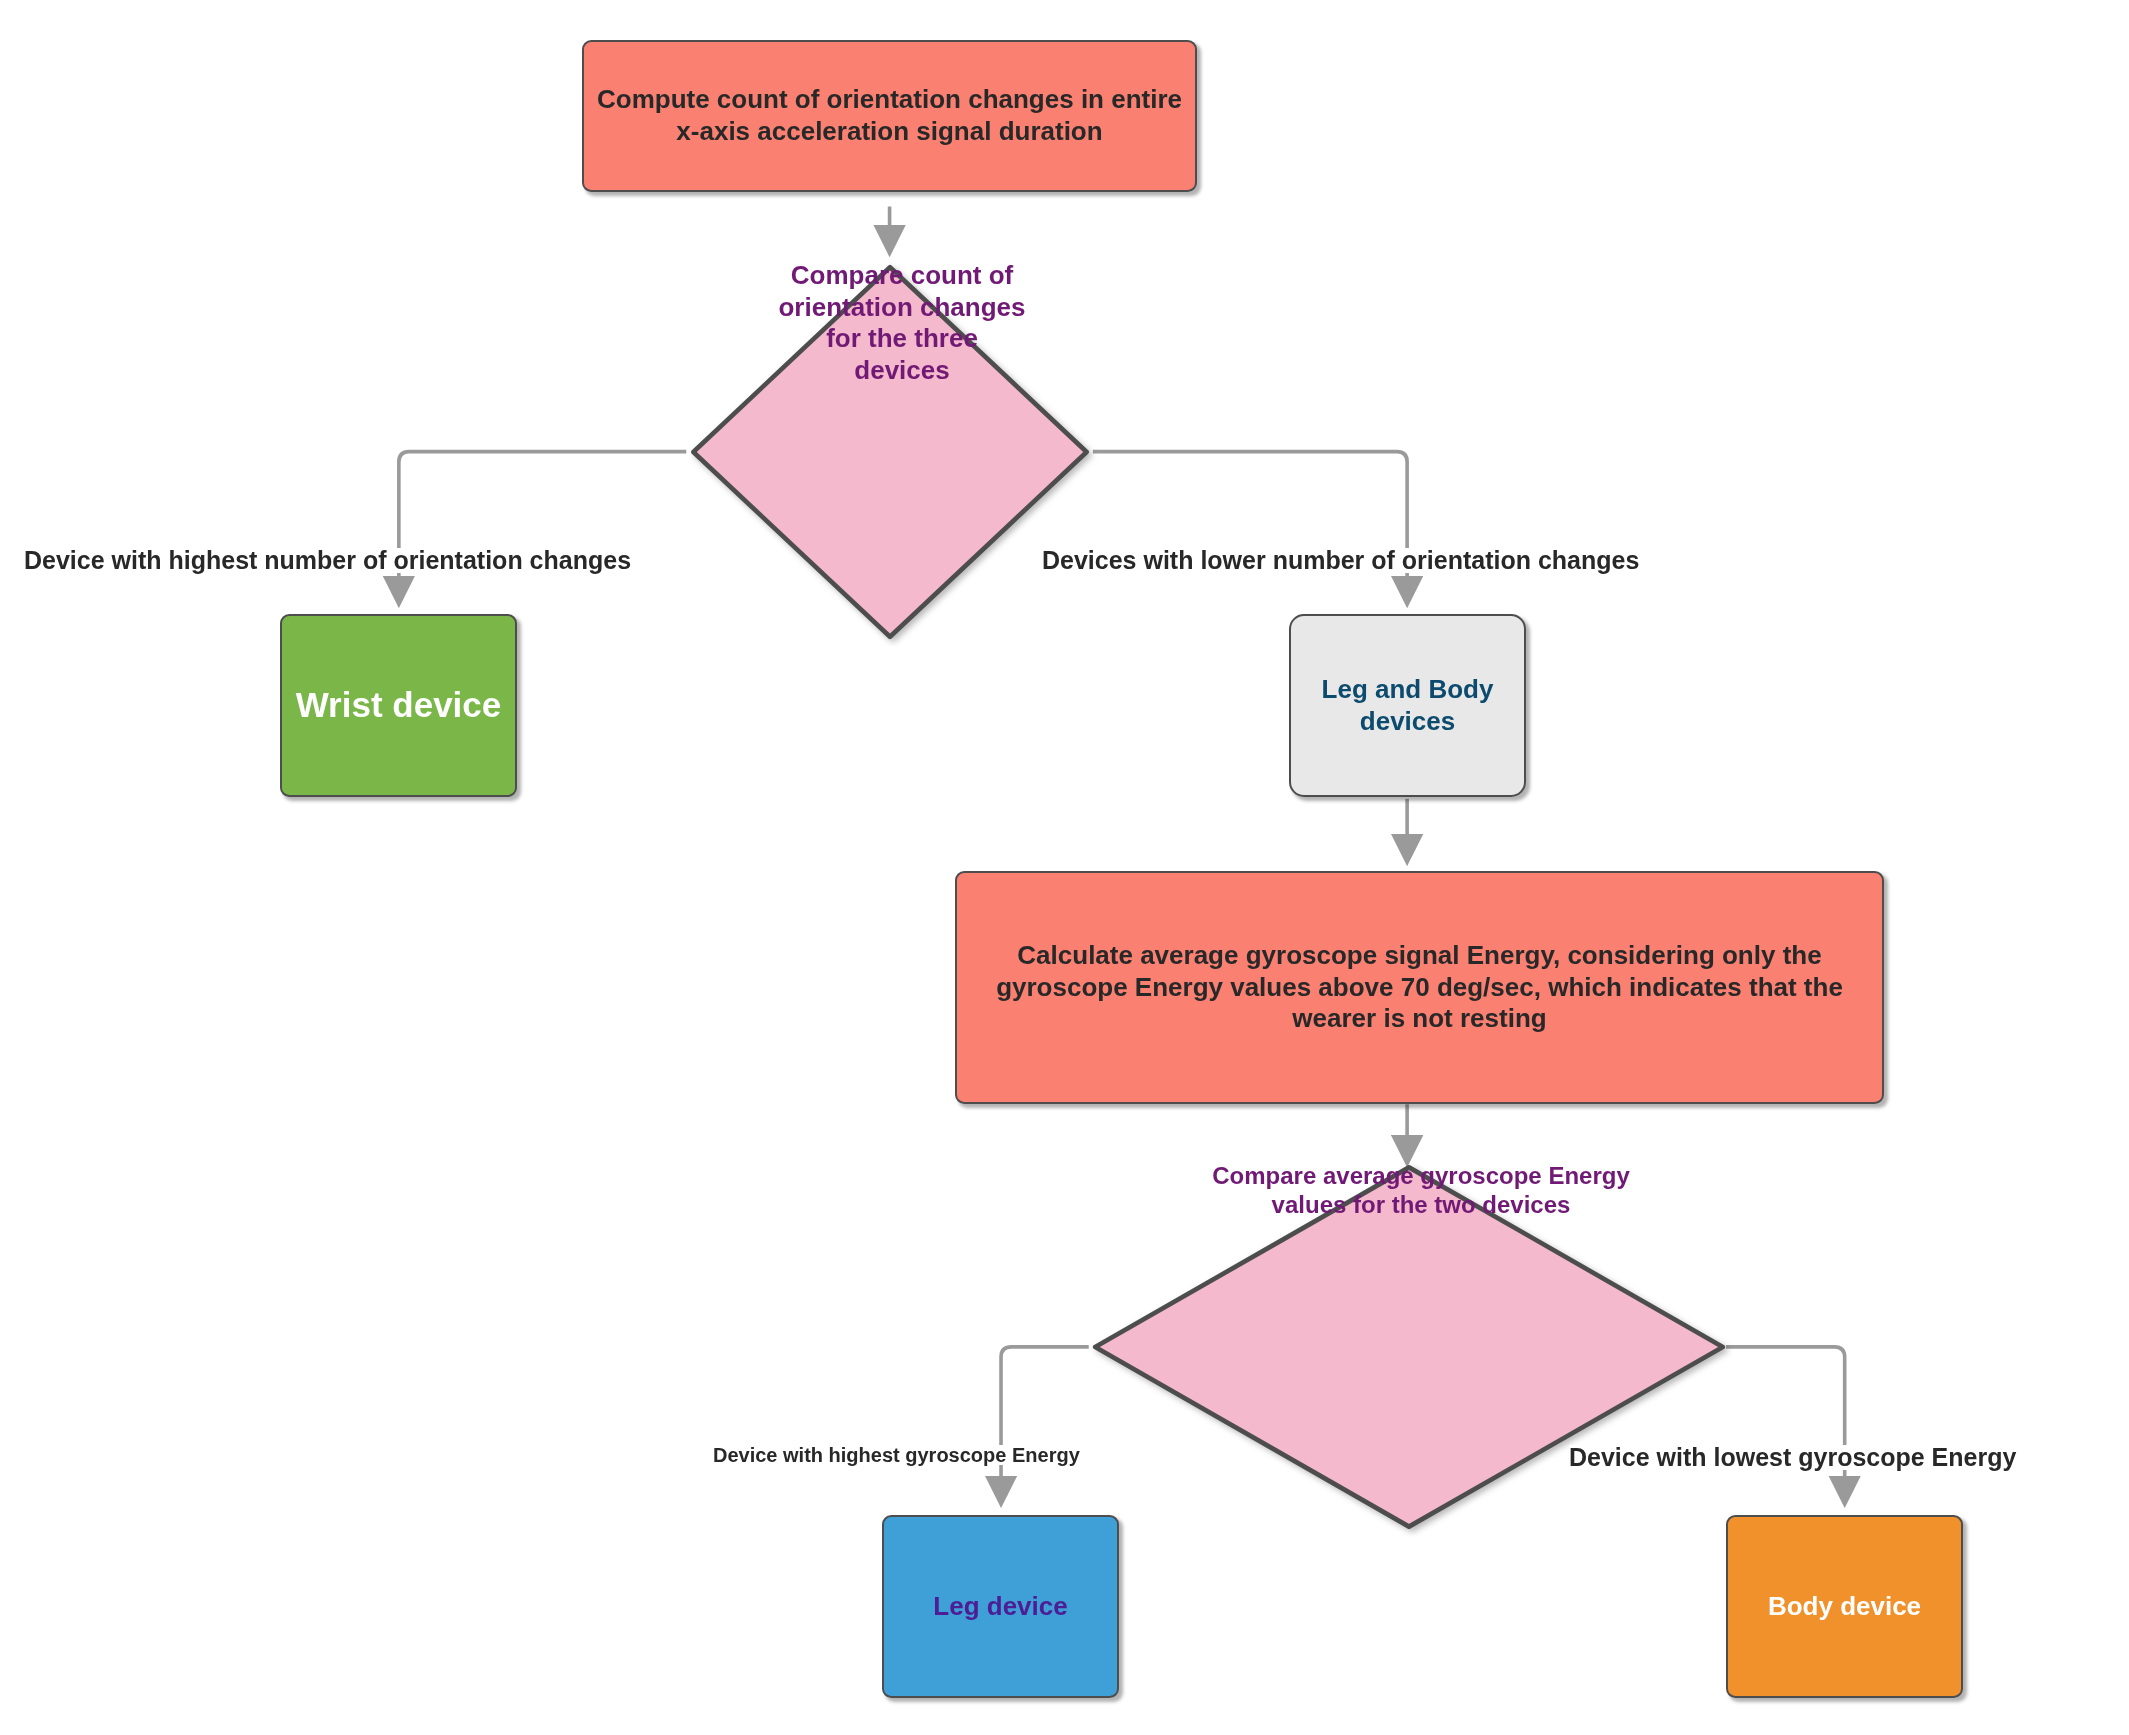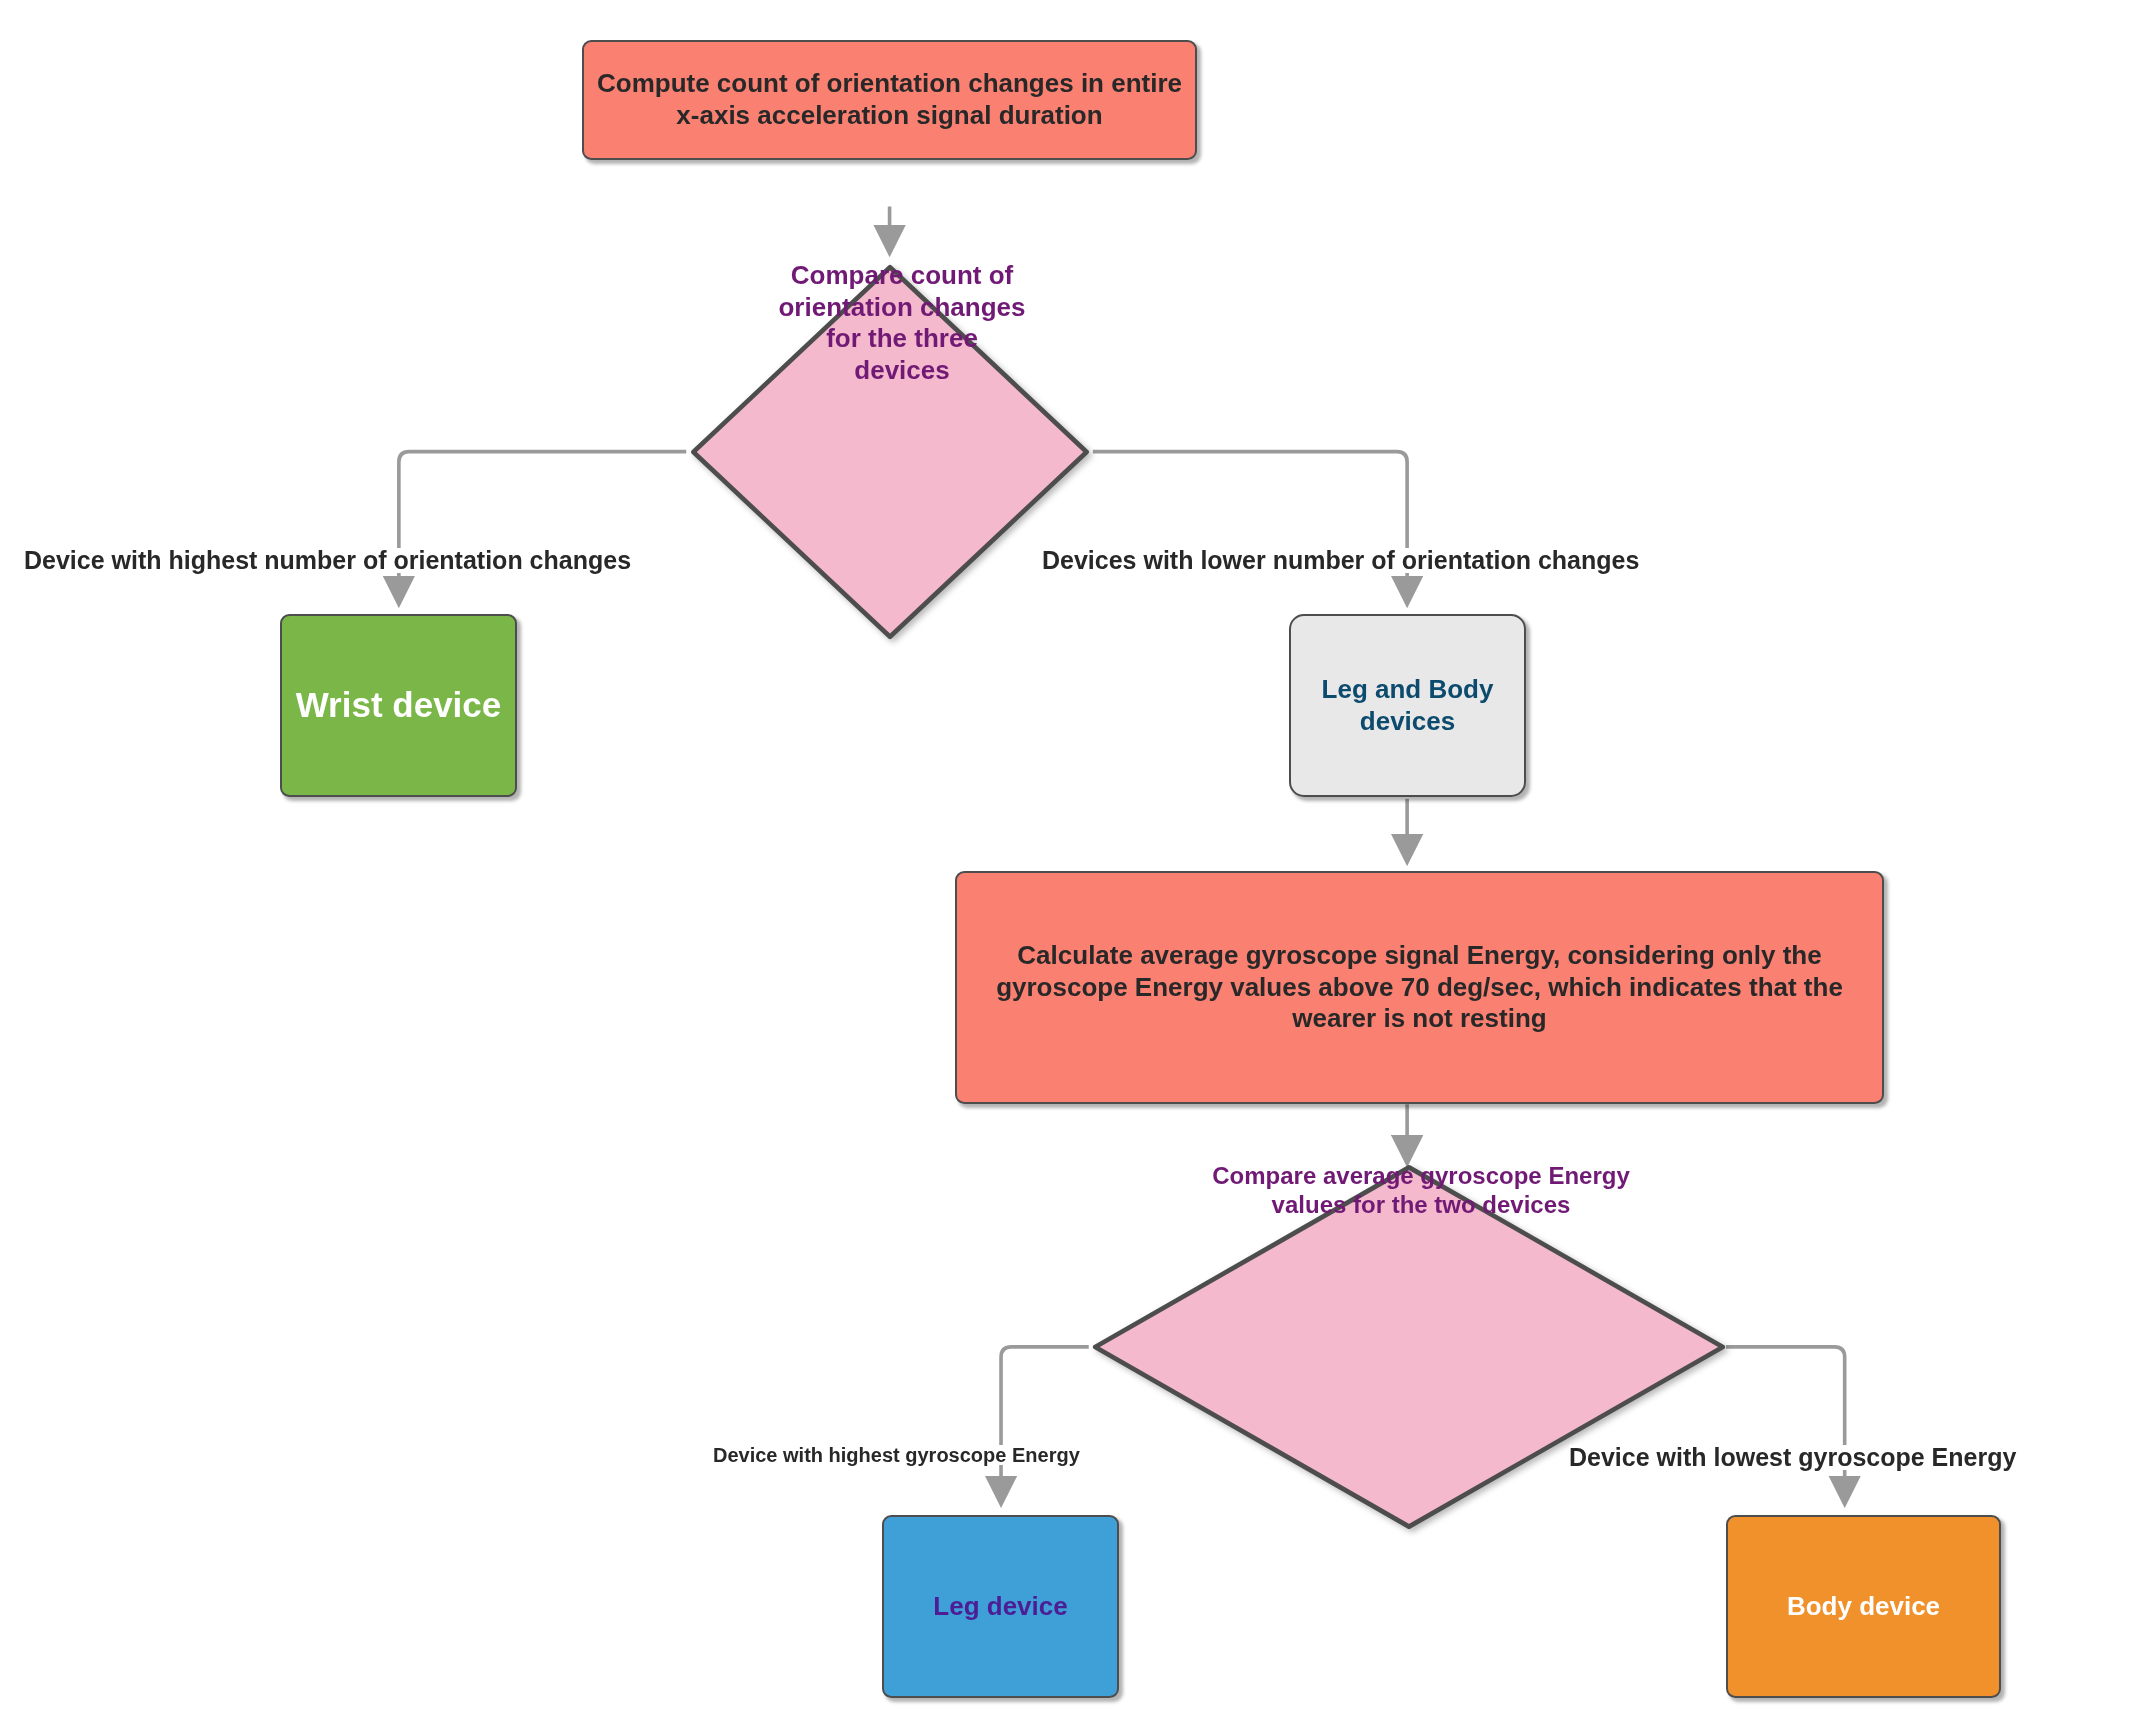--- a/index.html
+++ b/index.html
@@ -92,21 +92,21 @@
       <path d="M 2727 1548 L 2727 1668" marker-end="url(#arrow)"></path>
 
       <path d="M 2727 2140 L 2727 2252" marker-end="url(#arrow)"></path>
 
       <path d="M 2110 2610 L 1960 2610 Q 1940 2610 1940 2630 L 1940 2912" marker-end="url(#arrow)"></path>
 
       <path d="M 3345 2610 L 3555 2610 Q 3575 2610 3575 2630 L 3575 2912" marker-end="url(#arrow)"></path>
     </g>
   </svg>
 
-  <div class="node rect" style="left:582px; top:40px; width:615px; height:120px; background:#FA8072; color:#282828; font-size:26px;">
+  <div class="node rect" style="left:582px; top:40px; width:615px; height:152px; background:#FA8072; color:#282828; font-size:26px;">
     <span>Compute count of orientation changes in entire x-axis acceleration signal duration</span>
   </div>
 
   <div class="diamond-wrap" style="left:686px; top:260px; width:408px; height:384px;">
     <svg width="408" height="384" viewBox="0 0 790 744" xmlns="http://www.w3.org/2000/svg" style="filter: drop-shadow(3.1px 3.6px 3.1px rgba(0,0,0,0.28));">
       <path d="M 395 14 L 776 372 L 395 730 L 14 372 Z" fill="#F4B9CC" stroke="#4d4d4d" stroke-width="9" stroke-linejoin="round"></path>
     </svg>
     <div class="diamond-label" style="font-size:26px; padding:0 77px; box-sizing:border-box;">
       <span>Compare count of orientation changes for the three devices</span>
     </div>
@@ -146,18 +146,18 @@
   </div>
 
   <div class="edge-label" style="left:1569px; top:1445px; font-size:25px;">
     <span>Device with lowest gyroscope Energy</span>
   </div>
 
   <div class="node rect" style="left:882px; top:1515px; width:237px; height:183px; background:#3FA0D8; color:#4c1d95; font-size:26px;">
     <span>Leg device</span>
   </div>
 
-  <div class="node rect" style="left:1726px; top:1515px; width:275px; height:183px; background:#F0912B; color:#ffffff; font-size:26px;">
+  <div class="node rect" style="left:1726px; top:1515px; width:237px; height:183px; background:#F0912B; color:#ffffff; font-size:26px;">
     <span>Body device</span>
   </div>
 
 </div>
 
 
 </body></html>

